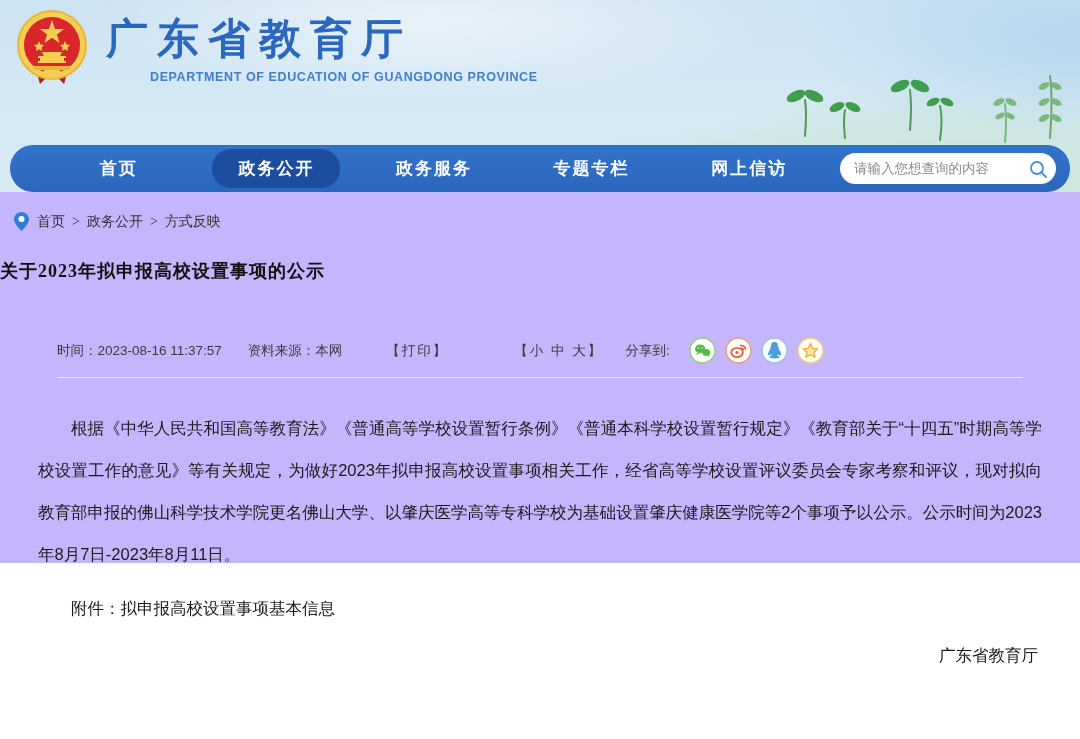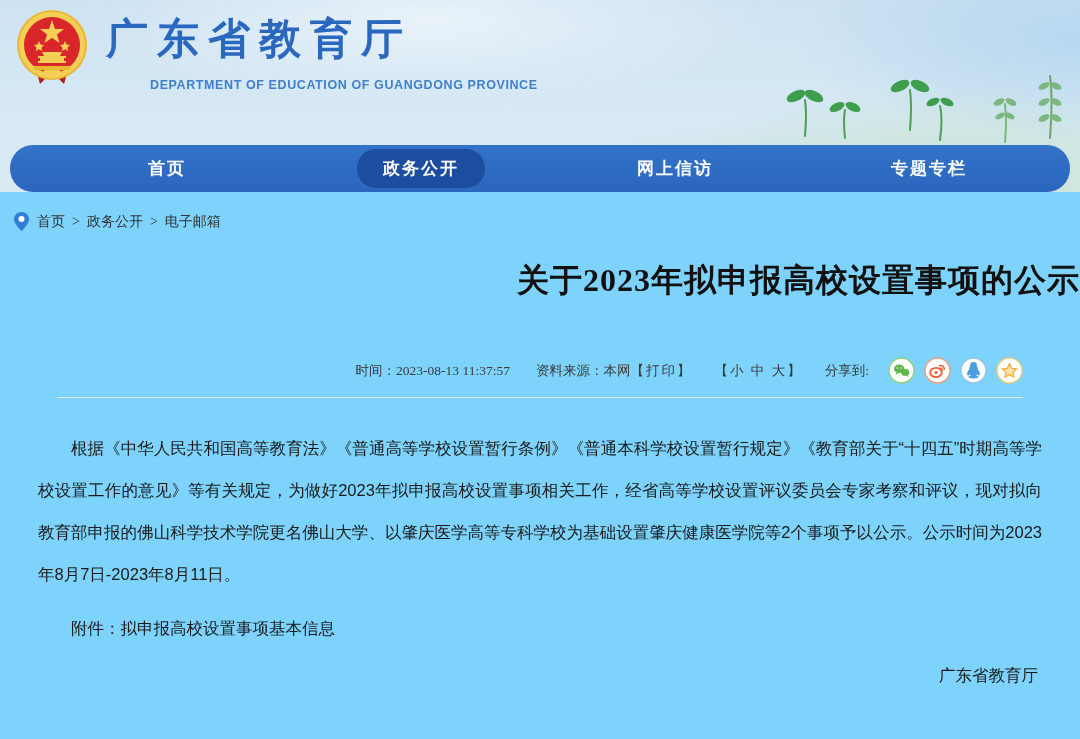--- a/index.html
+++ b/index.html
@@ -1,35 +1,35 @@
 <!DOCTYPE html>
 <html><head>
 <meta charset="utf-8">
 <style>
   * { margin:0; padding:0; box-sizing:border-box; }
   html,body { width:1080px; height:739px; overflow:hidden; background:#fff;
     font-family:"Liberation Sans","DejaVu Sans",sans-serif; }
-  .page { width:1080px; height:739px; position:relative; background:#7dd3fc; }
+  .page { width:1080px; height:563px; position:relative; background:#c4b5fd; }
 
   
   .site-header {
     position:relative; width:1080px; height:192px;
     background:
       radial-gradient(ellipse 420px 140px at 88% 95%, rgba(198,226,205,0.9), rgba(198,226,205,0) 70%),
       radial-gradient(ellipse 300px 90px at 68% 100%, rgba(205,228,214,0.8), rgba(205,228,214,0) 70%),
       radial-gradient(ellipse 500px 120px at 40% 10%, rgba(255,255,255,0.55), rgba(255,255,255,0) 70%),
       radial-gradient(ellipse 400px 150px at 100% 20%, rgba(176,212,238,0.8), rgba(176,212,238,0) 70%),
       linear-gradient(180deg,#cde2f2 0%,#d5e8f4 55%,#d8ebf2 100%);
   }
   .brand { position:absolute; left:14px; top:8px; display:flex; align-items:flex-start; }
   .emblem { width:76px; height:80px; margin-right:16px; }
   .brand-text { padding-top:8px; }
   .site-name { font-family:"Liberation Sans","DejaVu Sans",sans-serif;
     font-size:42px; font-weight:bold; color:#2a68c0; letter-spacing:9px; line-height:1.1; }
-  .site-name-en { margin-top:16px; font-size:12.5px; color:#3f7fcb; letter-spacing:0.6px; font-weight:bold;padding-left:44px; }
+  .site-name-en { margin-top:8px; font-size:12.5px; color:#3f7fcb; letter-spacing:0.6px; font-weight:bold;padding-left:44px; }
   .deco-plants { position:absolute; right:0; top:58px; width:330px; height:88px; }
 
   
   .navbar {
     position:absolute; left:10px; right:10px; bottom:0; height:47px;
     background:linear-gradient(180deg,#3273c9 0%,#2b66bd 100%);
     border-radius:23px; display:flex; align-items:center; padding:0 14px 0 30px;
   }
   .nav-item {
     flex:1; text-align:center; color:#fff; font-size:17px; font-weight:bold;
@@ -52,32 +52,32 @@
   .breadcrumb {
     display:flex; align-items:center; padding:20px 0 0 14px;
     font-family:"Liberation Serif","DejaVu Serif",serif; font-size:14px; color:#333;
   }
   .pin-icon { width:15px; height:19px; margin-right:8px; }
   .crumb { color:#333; text-decoration:none; cursor:pointer; }
   .crumb-sep { margin:0 7px; color:#333; }
 
   
   .article-title {
-    margin-top:28px; text-align:right;
+    margin-top:28px; text-align:left;
     font-family:"Liberation Serif","DejaVu Serif",serif;
-    font-size:32px; font-weight:bold; color:#111; letter-spacing:1px;
+    font-size:18px; font-weight:bold; color:#111; letter-spacing:1px;
   }
   .meta-row {
-    margin-top:54px; padding:0 57px; display:flex; justify-content:flex-end; align-items:center;
-    font-family:Liberation Serif, serif; font-size:13.5px; color:#3a3a3a;
+    margin-top:54px; padding:0 57px; display:flex; justify-content:flex-start; align-items:center;
+    font-family:Liberation Sans, sans-serif; font-size:13.5px; color:#3a3a3a;
   }
   .meta-left { display:flex; align-items:center; }
   .meta-source { margin-left:26px; }
   .meta-right { display:flex; align-items:center; }
-  .meta-print, .meta-fontsize { cursor:pointer; margin-right:22px; letter-spacing:2px; }
+  .meta-print, .meta-fontsize { cursor:pointer; margin-right:22px; letter-spacing:2px;margin-left:44px; }
   .share-label { margin-right:10px; }
   .share-icons { display:flex; align-items:center; }
   .share-icon { width:27px; height:27px; margin-left:9px; cursor:pointer; }
   .divider { margin:13px 57px 0; border-top:1px solid #dcead9; }
 
   .article-body { padding:29px 38px 0; font-size:16.5px; color:#1a1a1a; }
   .article-body p { text-indent:2em; line-height:42px; margin-bottom:12px; text-align:justify; }
   .attachment-name { cursor:pointer; }
   .sig-block { text-align:right; padding-right:4px; }
   .sig-name { margin-top:8px;  line-height:29px; }
@@ -140,45 +140,53 @@
       </svg>
       <div class="brand-text">
         <div class="site-name">广东省教育厅</div>
         <div class="site-name-en">DEPARTMENT OF EDUCATION OF GUANGDONG PROVINCE</div>
       </div>
     </div>
 
     <nav class="navbar">
       <a class="nav-item"><span class="pill">首页</span></a>
       <a class="nav-item active"><span class="pill">政务公开</span></a>
+      <a class="nav-item"><span class="pill">政务服务</span></a>
+      <a class="nav-item"><span class="pill">专题专栏</span></a>
       <a class="nav-item"><span class="pill">网上信访</span></a>
-      <a class="nav-item"><span class="pill">专题专栏</span></a>
+      <div class="search-box">
+        <input type="text" placeholder="请输入您想查询的内容" style="">
+        <svg class="search-icon" viewBox="0 0 20 20">
+          <circle cx="9" cy="9" r="6" fill="none" stroke="#4a90d9" stroke-width="1.8"></circle>
+          <line x1="13.5" y1="13.5" x2="18" y2="18" stroke="#4a90d9" stroke-width="1.8" stroke-linecap="round"></line>
+        </svg>
+      </div>
     </nav>
   </header>
 
   <main>
 
     <div class="breadcrumb">
       <svg class="pin-icon" viewBox="0 0 15 19">
         <path d="M7.5 0 C11.6 0 15 3.2 15 7.2 C15 12 7.5 19 7.5 19 C7.5 19 0 12 0 7.2 C0 3.2 3.4 0 7.5 0 Z" fill="#2f7fd6"></path>
         <circle cx="7.5" cy="7" r="3" fill="#fff"></circle>
       </svg>
       <a class="crumb">首页</a>
       <span class="crumb-sep">&gt;</span>
       <a class="crumb">政务公开</a>
       <span class="crumb-sep">&gt;</span>
-      <a class="crumb">电子邮箱</a>
+      <a class="crumb">方式反映</a>
     </div>
 
     <h1 class="article-title">关于2023年拟申报高校设置事项的公示</h1>
 
     <div class="meta-row">
       <div class="meta-left">
         <span>时间：</span>
-        <span>2023-08-13 11:37:57</span>
+        <span>2023-08-16 11:37:57</span>
         <span class="meta-source">资料来源：</span>
         <span>本网</span>
       </div>
       <div class="meta-right">
         <span class="meta-print">【打印】</span>
         <span class="meta-fontsize">【小 中 大】</span>
         <span class="share-label">分享到:</span>
         <span class="share-icons">
           <svg class="share-icon" viewBox="0 0 27 27">
             <circle cx="13.5" cy="13.5" r="12.5" fill="#fff" stroke="#8fd078" stroke-width="1.4"></circle>

